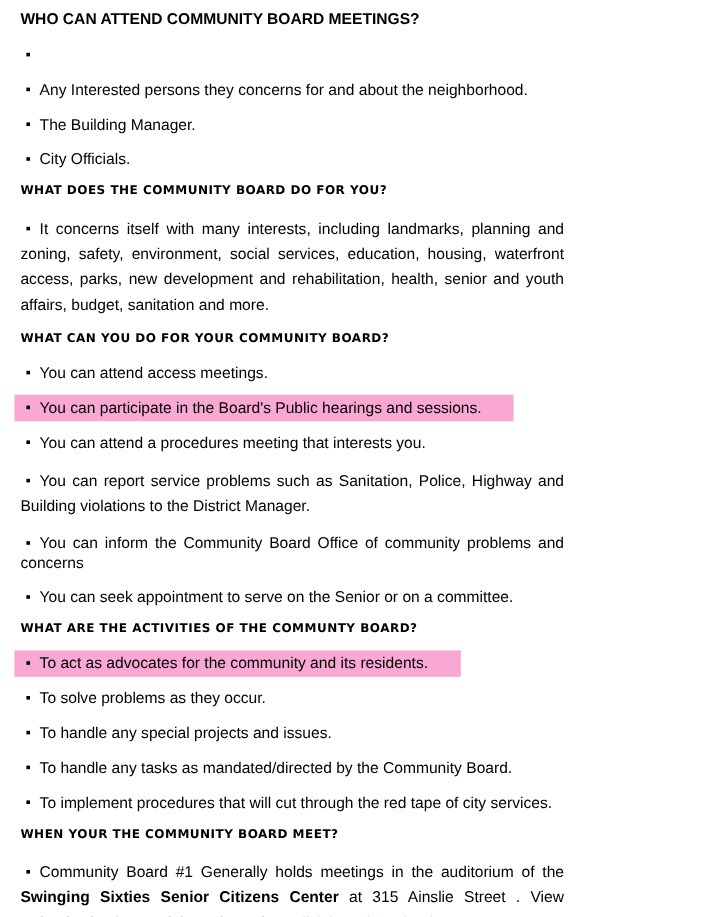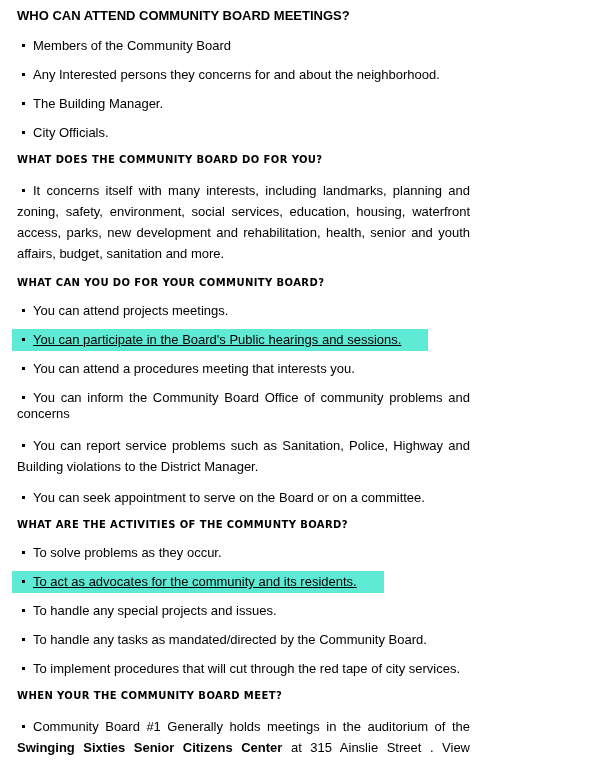--- a/index.html
+++ b/index.html
@@ -33,82 +33,81 @@
   .bullet.ml { line-height: 21px; }
   .marker {
     display: inline-block;
     width: 3px;
     height: 3px;
     background: #000;
     vertical-align: middle;
     margin: 0 8px 2px 5px;
   }
   .hl {
-    background: #5eead4;
+    background: #f9a8d4;
     padding: 3px 27px 4px 5px;
     margin-left: -5px;
-    text-decoration: underline;
   }
   a.link-purple {
     color: #7B2FA8;
     text-decoration: underline;
     cursor: pointer;
   }
   b { font-weight: bold; }
 </style>
 </head>
 <body>
 
 <div class="page">
 
   <h2 class="regular">WHO CAN ATTEND COMMUNITY BOARD MEETINGS?</h2>
   <div class="bullet">
-    <span class="marker"></span><span>Members of the Community Board</span>
+    <span class="marker"></span>
   </div>
   <div class="bullet">
     <span class="marker"></span><span>Any Interested persons they concerns for and about the neighborhood.</span>
   </div>
   <div class="bullet">
     <span class="marker"></span><span>The Building Manager.</span>
   </div>
   <div class="bullet">
     <span class="marker"></span><span>City Officials.</span>
   </div>
 
   <h2 class="heavy">WHAT DOES THE COMMUNITY BOARD DO FOR YOU?</h2>
   <div class="bullet ml">
     <span class="marker"></span><span>It concerns itself with many interests, including landmarks, planning and zoning, safety, environment, social services, education, housing, waterfront access, parks, new development and rehabilitation, health, senior and youth affairs, budget, sanitation and more.</span>
   </div>
 
   <h2 class="heavy">WHAT CAN YOU DO FOR YOUR COMMUNITY BOARD?</h2>
   <div class="bullet">
-    <span class="marker"></span><span>You can attend projects meetings.</span>
+    <span class="marker"></span><span>You can attend access meetings.</span>
   </div>
   <div class="bullet">
     <span class="hl"><span class="marker"></span><span>You can participate in the Board's Public hearings and sessions.</span></span>
   </div>
   <div class="bullet">
     <span class="marker"></span><span>You can attend a procedures meeting that interests you.</span>
   </div>
-  <div class="bullet">
-    <span class="marker"></span><span>You can inform the Community Board Office of community problems and concerns</span>
-  </div>
   <div class="bullet ml">
     <span class="marker"></span><span>You can report service problems such as Sanitation, Police, Highway and Building violations to the District Manager.</span>
   </div>
   <div class="bullet">
-    <span class="marker"></span><span>You can seek appointment to serve on the Board or on a committee.</span>
+    <span class="marker"></span><span>You can inform the Community Board Office of community problems and concerns</span>
+  </div>
+  <div class="bullet">
+    <span class="marker"></span><span>You can seek appointment to serve on the Senior or on a committee.</span>
   </div>
 
   <h2 class="heavy">WHAT ARE THE ACTIVITIES OF THE COMMUNTY BOARD?</h2>
   <div class="bullet">
-    <span class="marker"></span><span>To solve problems as they occur.</span>
+    <span class="hl"><span class="marker"></span><span>To act as advocates for the community and its residents.</span></span>
   </div>
   <div class="bullet">
-    <span class="hl"><span class="marker"></span><span>To act as advocates for the community and its residents.</span></span>
+    <span class="marker"></span><span>To solve problems as they occur.</span>
   </div>
   <div class="bullet">
     <span class="marker"></span><span>To handle any special projects and issues.</span>
   </div>
   <div class="bullet">
     <span class="marker"></span><span>To handle any tasks as mandated/directed by the Community Board.</span>
   </div>
   <div class="bullet">
     <span class="marker"></span><span>To implement procedures that will cut through the red tape of city services.</span>
   </div>

